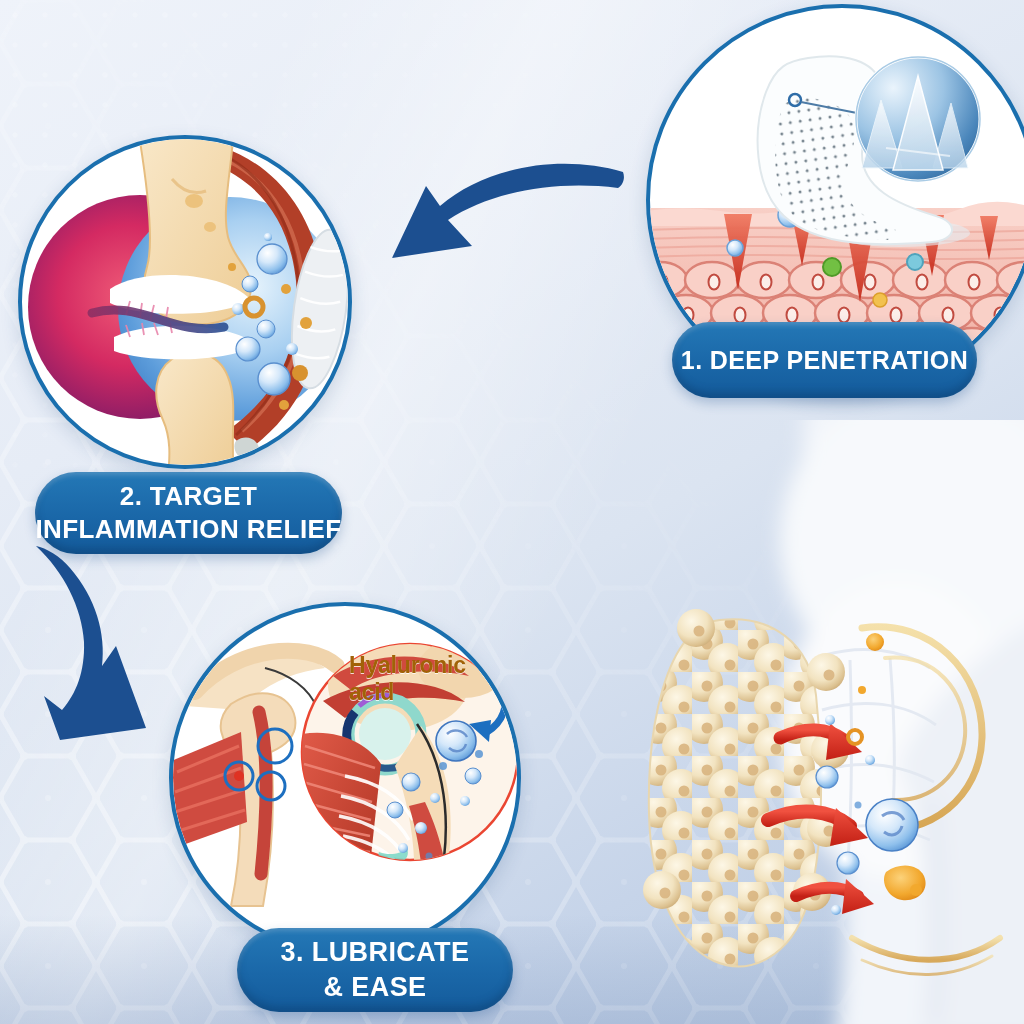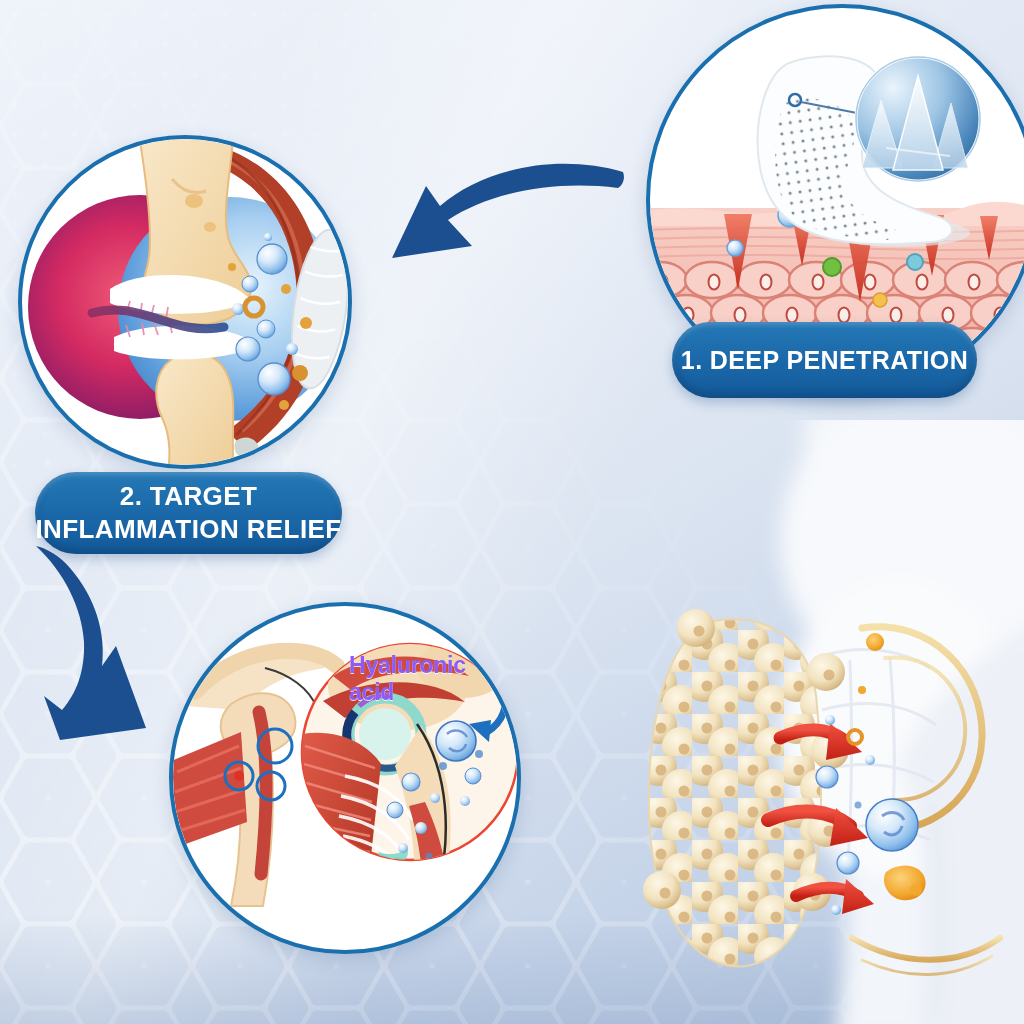--- a/index.html
+++ b/index.html
@@ -47,21 +47,21 @@
     color:#ffffff;font-weight:700;letter-spacing:.4px;white-space:pre-line;
   }
   .p1{left:672px;top:322px;width:305px;height:76px;}
   .p1 .pill-text{font-size:25px;}
   .p2{left:35px;top:452px;width:307px;height:82px;margin-top:20px;}
   .p2 .pill-text{font-size:26px;line-height:1.28;}
   .p3{left:237px;top:928px;width:276px;height:84px;}
   .p3 .pill-text{font-size:27px;line-height:1.28;}
   .haText{
     position:absolute;left:176px;top:46px;z-index:7;
-    color:#8b5cf6;font-weight:700;font-size:23px;letter-spacing:-0.2px;
+    color:#a16207;font-weight:700;font-size:23px;letter-spacing:-0.2px;
     text-shadow:0 1px 0 rgba(255,255,255,.8);
   }
   .haArrow{position:absolute;left:288px;top:72px;z-index:7;}
 </style>
 </head>
 <body>
 
 <div class="stage">
 
   <div class="layer sheen"></div>
@@ -542,14 +542,18 @@
     </svg>
   </div>
 
   <div class="pill p1">
     <span class="pill-text">1. DEEP PENETRATION</span>
   </div>
   <div class="pill p2">
     <span class="pill-text">2. TARGET
 INFLAMMATION RELIEF</span>
   </div>
+  <div class="pill p3">
+    <span class="pill-text">3. LUBRICATE
+&amp; EASE</span>
+  </div>
 
 </div>
 
 </body></html>

